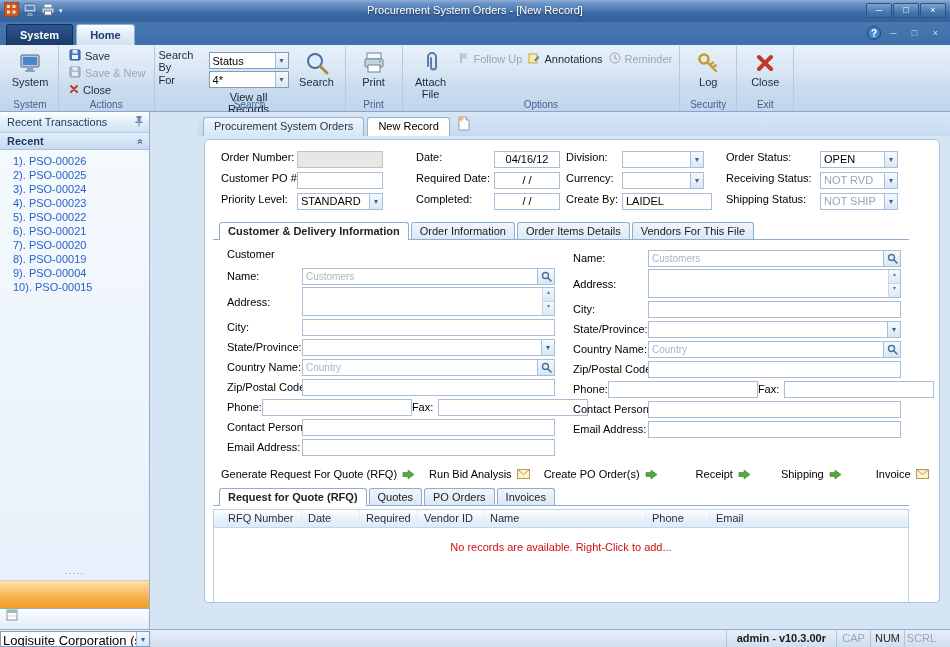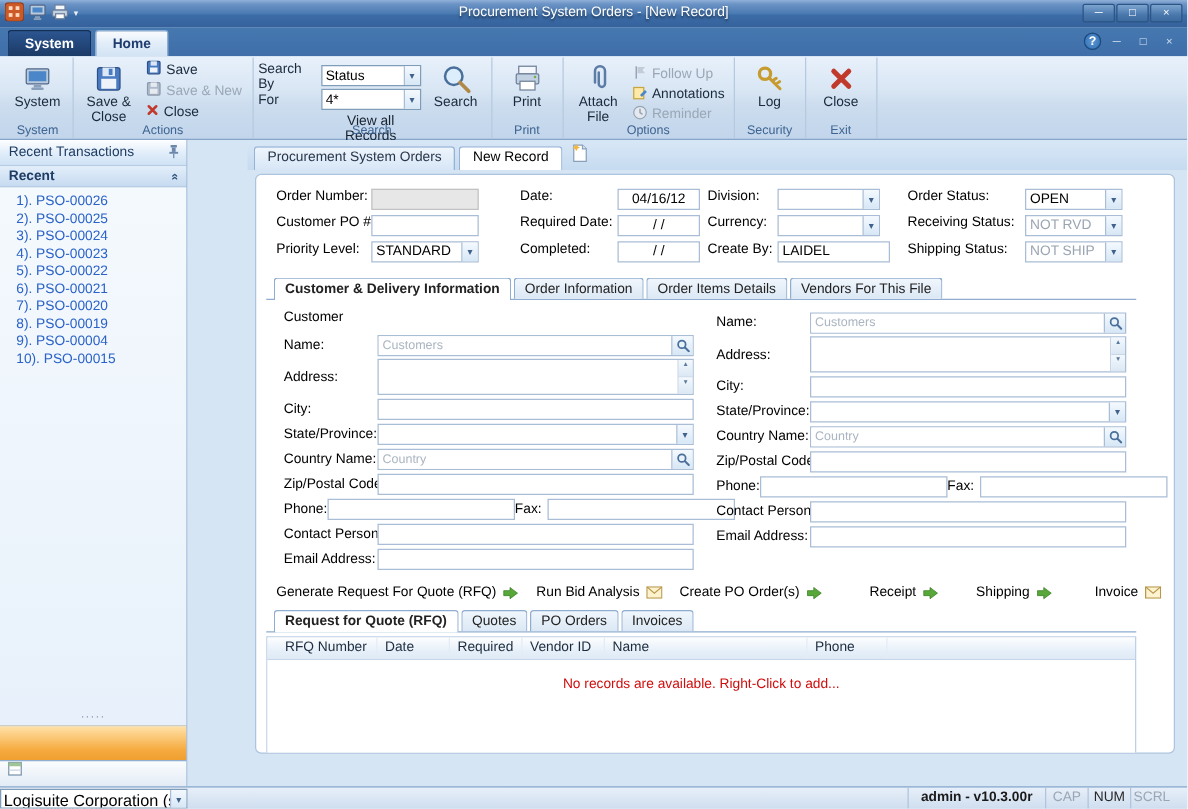--- a/index.html
+++ b/index.html
@@ -48,21 +48,21 @@
   .smallbtn { display:flex; align-items:center; gap:4px; height:17px; padding:0 4px; color:#1a2a3c; white-space:nowrap; }
   .smallbtn.disabled, .optitem.disabled { color:#9aa7b6; }
   .searchcols { display:flex; flex-direction:column; padding-top:4px; margin-right:4px; }
   .srow { display:flex; align-items:center; height:19px; }
   .slabel { width:50px; color:#1a2a3c; }
   .combo { display:flex; width:80px; height:17px; border:1px solid #7f9db9; background:#fff; align-items:center; }
   .combo-val { flex:1; padding:0 3px; white-space:nowrap; overflow:hidden; }
   .combo-arr, .darr, .sbarr { width:13px; align-self:stretch; background:linear-gradient(#f4f9fe,#d7e7f6);
     border-left:1px solid #a9bed6; font-size:8px; color:#3f618b; text-align:center; line-height:15px; }
   .viewall { margin-left:50px; width:80px; text-align:center; color:#16212e; padding-top:2px; }
-  .optcol { display:flex; flex-direction:column; padding-top:4px; }
+  .optcol { display:flex; padding-top:4px; }
   .optitem { display:flex; align-items:center; gap:4px; height:16px; padding:0 3px; color:#1a2a3c; white-space:nowrap; }
   .rspacer { flex:1; border-right:none; }
 
   
   .content { position:absolute; top:112px; left:0; right:0; bottom:18px; display:flex; }
 
   
   .sidebar { width:150px; min-width:150px; border-right:1px solid #93afd0; display:flex; flex-direction:column; background:#e9f2fb; }
   .sb-header { height:21px; background:linear-gradient(#fdfeff,#e2eefa 50%,#cfe2f4); border-bottom:1px solid #b7cce3;
     display:flex; align-items:center; padding:0 5px 0 7px; color:#1e3c64; }
@@ -229,31 +229,20 @@
               </svg>
           </span>
           <span class="bigbtn-label">System</span>
         </div>
       </div>
       <div class="rg-label">System</div>
     </div>
 
     <div class="rgroup">
       <div class="rg-content">
-        <div class="bigbtn">
-          <span class="icon24">
-            <svg width="22" height="22">
-                <rect x="2" y="2" width="18" height="18" rx="2" fill="#4a7ac2" stroke="#2d5186"></rect>
-                <rect x="6" y="2" width="10" height="7" fill="#dce8f5"></rect>
-                <rect x="11" y="3" width="3" height="5" fill="#4a7ac2"></rect>
-                <rect x="5" y="11" width="12" height="8" fill="#eef3f9"></rect>
-              </svg>
-          </span>
-          <span class="bigbtn-label">Save &amp; Close</span>
-        </div>
         <div class="smallcol">
           <div class="smallbtn">
             <span><svg width="12" height="12">
                   <rect x="1" y="1" width="10" height="10" rx="1" fill="#4a7ac2" stroke="#2d5186"></rect>
                   <rect x="3.5" y="1" width="5" height="3.5" fill="#dce8f5"></rect>
                   <rect x="3" y="6" width="6" height="4" fill="#eef3f9"></rect>
                 </svg></span>
             <span>Save</span>
           </div>
           <div class="smallbtn disabled">
@@ -728,20 +717,21 @@
         </div>
 
         <div class="gtable">
           <div class="ghead">
             <span class="gcol gc0">RFQ Number</span>
             <span class="gcol gc1">Date</span>
             <span class="gcol gc2">Required</span>
             <span class="gcol gc3">Vendor ID</span>
             <span class="gcol gc4">Name</span>
             <span class="gcol gc5">Phone</span>
+            <span class="gcol gc6">Email</span>
           </div>
           <div class="gbody">
             <div class="gmsg">No records are available. Right-Click to add...</div>
           </div>
         </div>
 
       </div>
     </div>
   </div>
 

